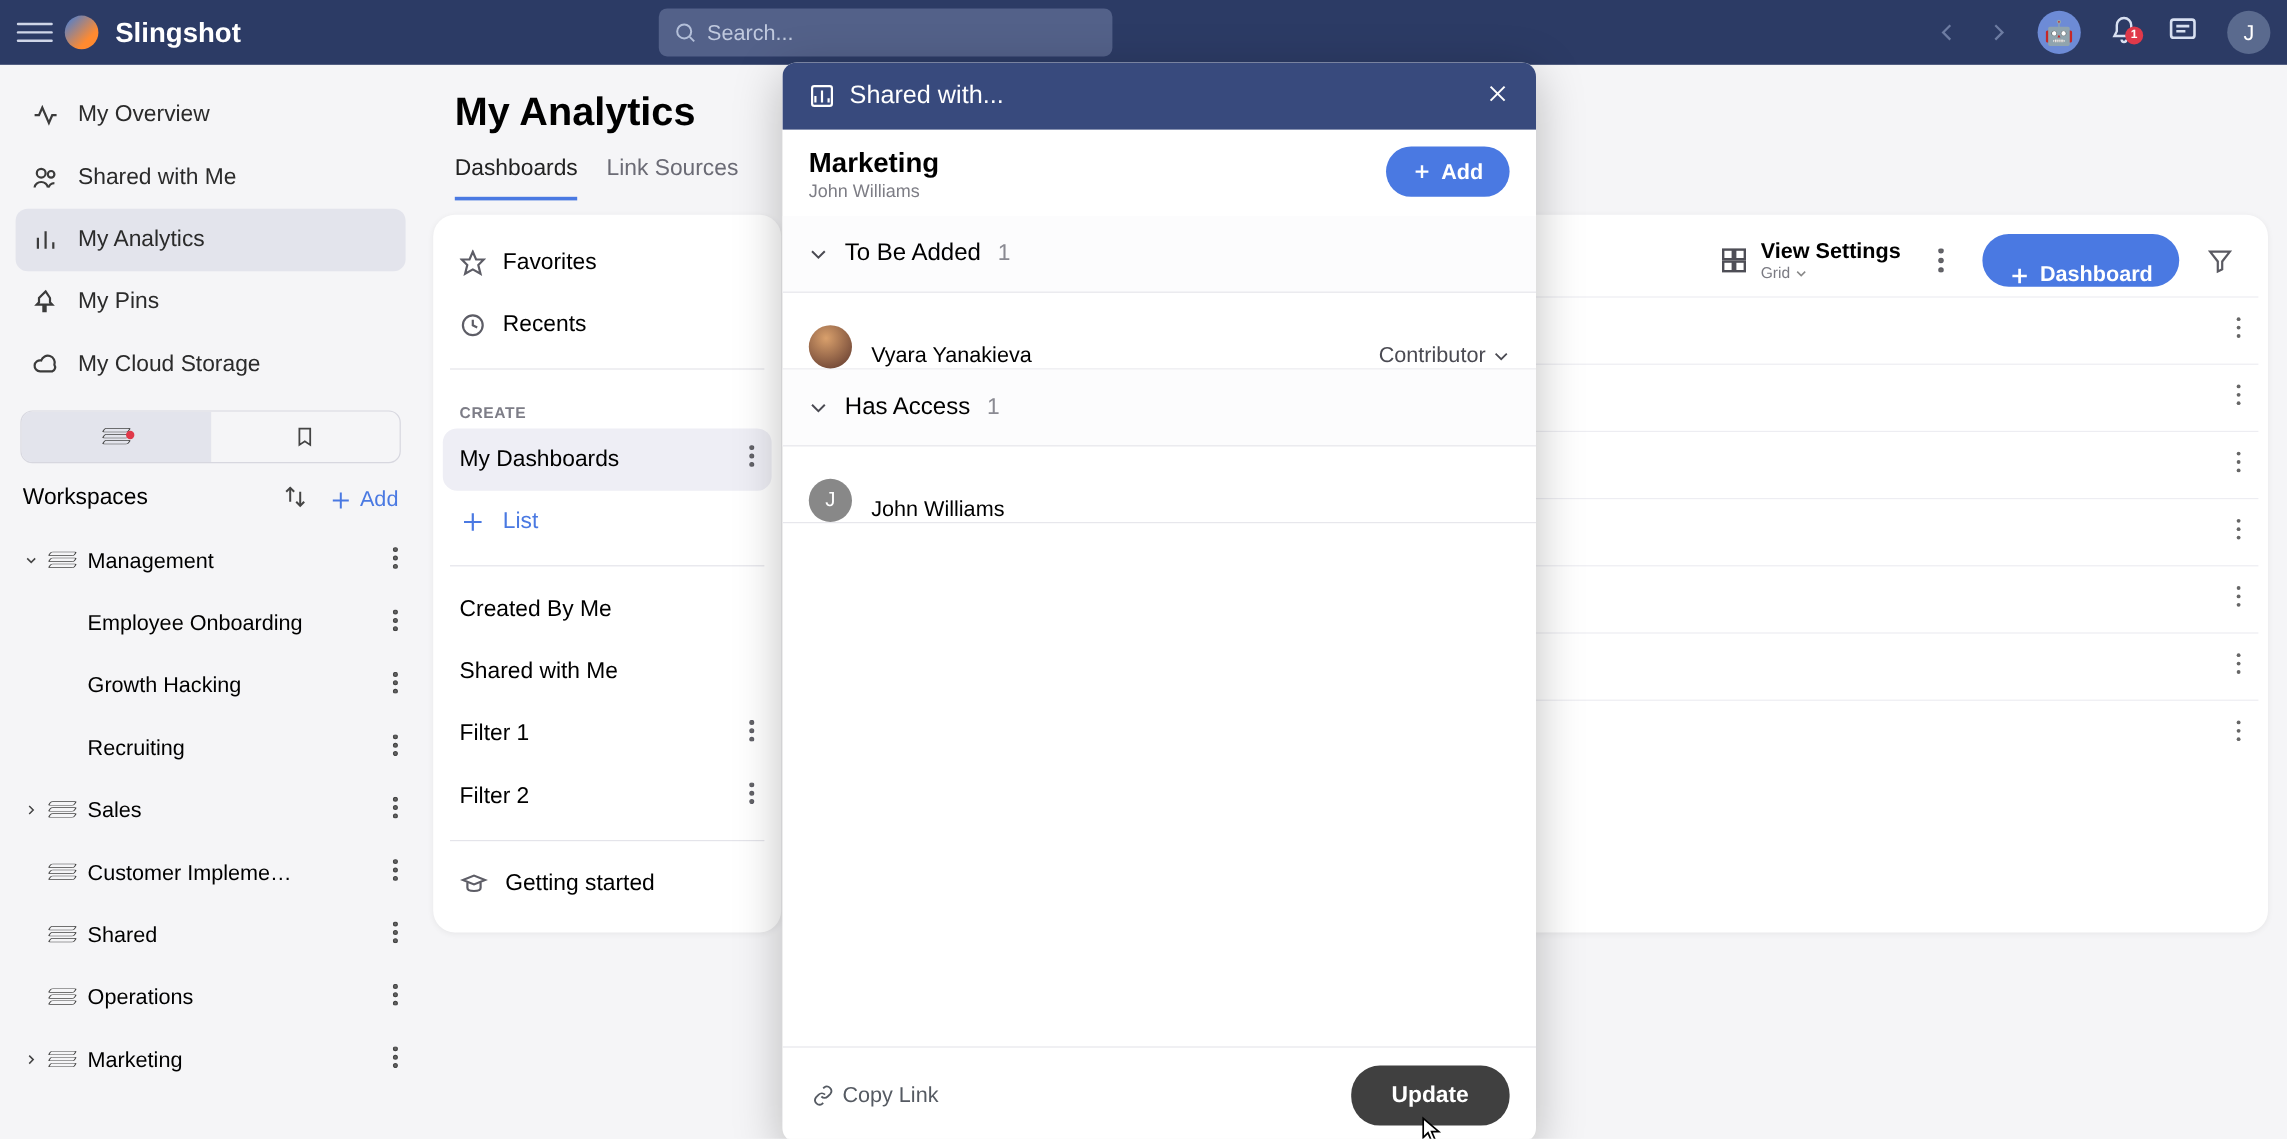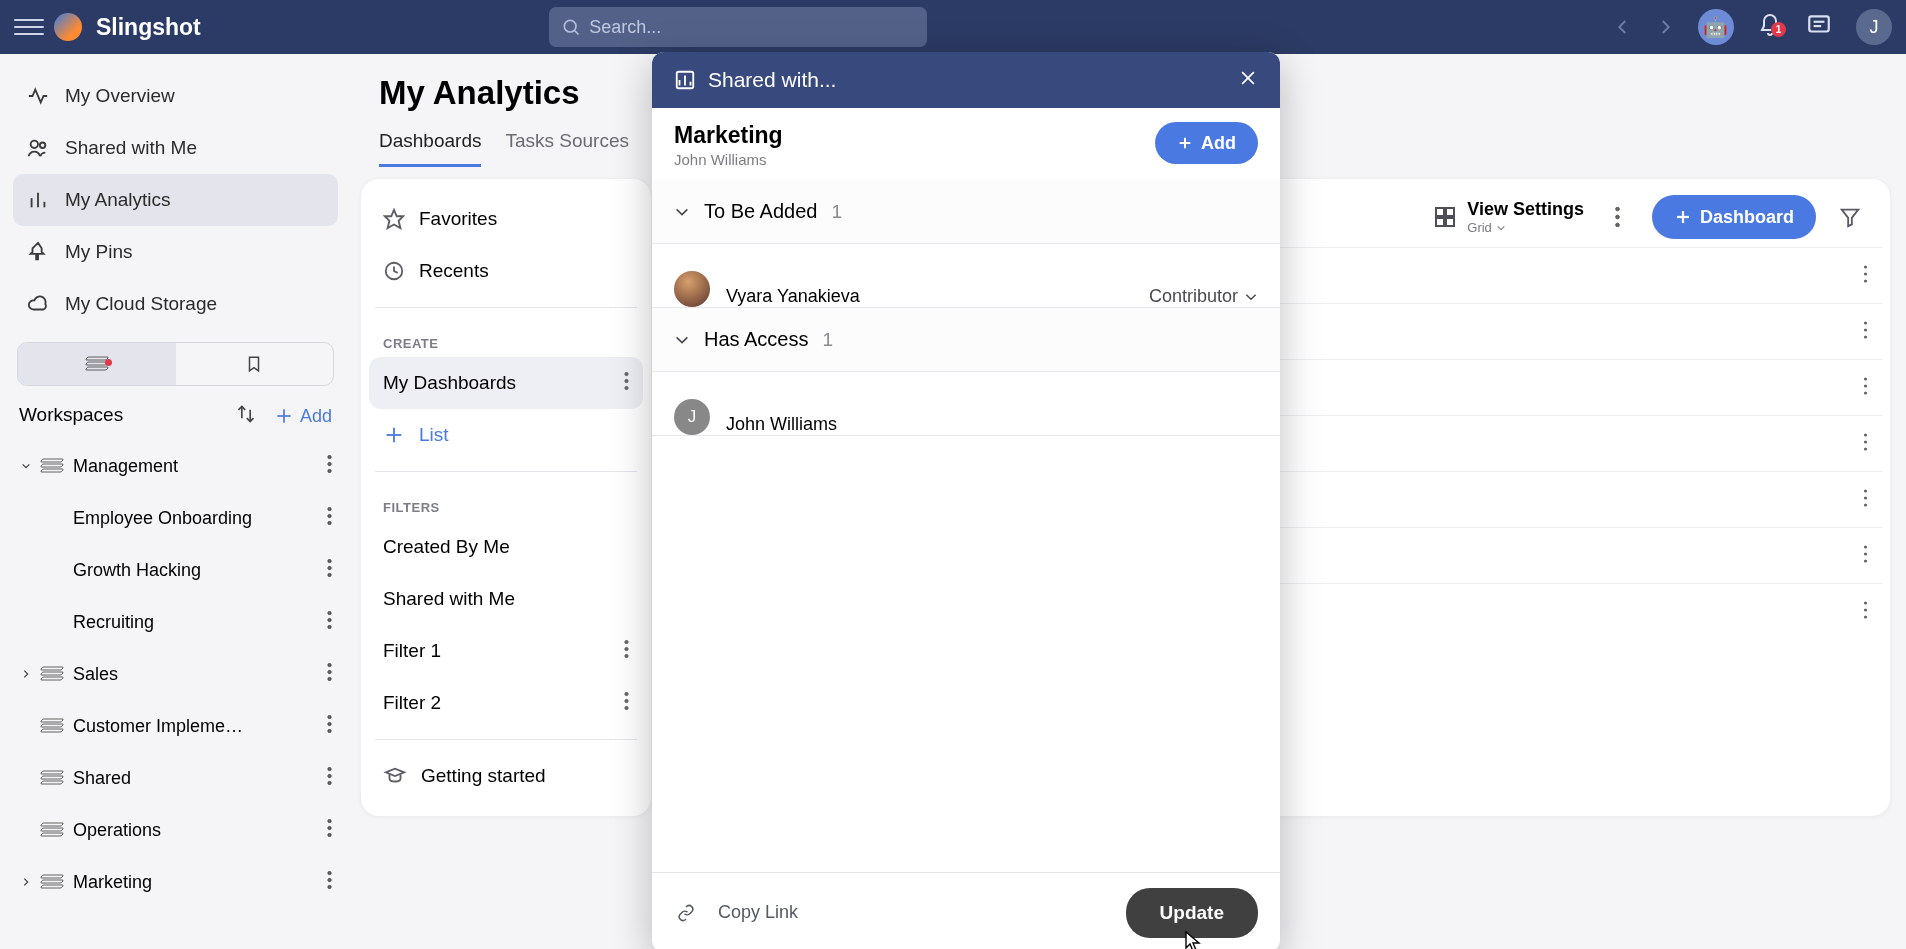--- a/index.html
+++ b/index.html
@@ -58,21 +58,21 @@
 .pl-divider{height:1px;background:#e4e4ea;margin:10px 6px}
 .pl-add{color:#4a79e2}
 .pl-add svg{stroke:#4a79e2}
 .panel-right{flex:1;background:#fff;border-radius:18px;padding:10px 8px;box-shadow:0 1px 5px rgba(0,0,0,.06);min-width:0}
 .pr-head{display:flex;align-items:center;padding:6px 12px 8px 16px;gap:14px}
 .pr-spacer{flex:1}
 .view-set{display:flex;align-items:center;gap:10px;cursor:pointer}
 .view-set svg{stroke:#4e4e56}
 .vs-label{font-size:18px;font-weight:600}
 .vs-sub{font-size:13px;color:#7b7b83;display:flex;align-items:center;gap:4px}
-.dash-btn{background:#4a79e2;color:#fff;border:none;border-radius:22px;height:44px;padding:0 22px;font-size:18px;font-weight:600;display:flex;align-items:center;gap:8px;cursor:pointer}
+.dash-btn{background:#4a79e2;color:#fff;border:none;border-radius:22px;height:44px;padding:0 22px;font-size:18px;font-weight:600;display:flex;align-items:flex-end;gap:8px;cursor:pointer}
 .dash-btn svg{stroke:#fff}
 .icon-btn{width:40px;height:40px;display:flex;align-items:center;justify-content:center;border-radius:8px;cursor:pointer}
 .icon-btn svg{stroke:#5a5a62}
 .pr-row{height:56px;display:flex;align-items:center;padding:0 14px;border-top:1px solid #ededf2}
 .pr-row:first-of-type{border-top:none}
 .pr-row .more{margin-left:auto}
 .modal{position:absolute;left:652px;top:52px;width:628px;height:900px;background:#fff;border-radius:12px;box-shadow:0 10px 40px rgba(0,0,0,.25);display:flex;flex-direction:column;overflow:hidden}
 .modal-head{height:56px;background:#384a7d;color:#fff;display:flex;align-items:center;padding:0 22px;gap:12px}
 .modal-head svg{stroke:#fff}
 .modal-title{font-size:21px;font-weight:500}
@@ -87,21 +87,21 @@
 .group-head svg{stroke:#4a4a52}
 .group-title{font-size:20px;font-weight:500}
 .group-count{color:#8a8a92;font-size:19px}
 .member-row{height:64px;display:flex;align-items:flex-end;padding:0 22px;gap:16px;border-bottom:1px solid #e7e7ec}
 .m-avatar{width:36px;height:36px;border-radius:50%;background:#888;display:flex;align-items:center;justify-content:center;color:#fff;font-size:17px}
 .m-avatar.photo{background:radial-gradient(circle at 40% 30%,#d9a06c,#5b342b)}
 .m-name{font-size:18px}
 .m-role{margin-left:auto;display:flex;align-items:center;gap:6px;color:#4a4a52;font-size:18px;cursor:pointer}
 .m-role svg{stroke:#4a4a52}
 .modal-footer{height:80px;display:flex;align-items:center;padding:0 22px;gap:18px;border-top:1px solid #e7e7ec}
-.copy-link{display:flex;align-items:center;gap:20px;color:#555a62;font-size:18px;cursor:pointer}
+.copy-link{display:flex;align-items:center;gap:4px;color:#555a62;font-size:18px;cursor:pointer}
 .copy-link svg{stroke:#555a62}
 .update-btn{margin-left:auto;background:#404040;color:#fff;border:none;border-radius:24px;height:50px;padding:0 34px;font-size:19px;font-weight:600;cursor:pointer}
 .cursor{position:absolute;left:1184px;top:930px;pointer-events:none}
 .layers-icon{position:relative;width:22px;height:18px}
 .layers-icon span{position:absolute;left:0;width:100%;height:7px;border:1.5px solid #444;border-radius:2px;transform:skewX(-35deg) scaleY(.5)}
 .layers-icon span:nth-child(1){top:0}
 .layers-icon span:nth-child(2){top:5px}
 .layers-icon span:nth-child(3){top:10px}
 .red-dot{position:absolute;right:-4px;top:4px;width:7px;height:7px;border-radius:50%;background:#e0394a}
 .ellip{white-space:nowrap;overflow:hidden;text-overflow:ellipsis;max-width:180px}
@@ -350,21 +350,21 @@
     </div>
   </div>
 
   <div class="main-area">
     <div class="content-wrap">
       <div class="page-title-row">
         <h1 class="page-title">My Analytics</h1>
       </div>
       <div class="tabbar">
         <div class="tab active">Dashboards</div>
-        <div class="tab">Tasks Sources</div>
+        <div class="tab">Link Sources</div>
       </div>
 
       <div class="content-row">
 
         <div class="panel-left">
           <div class="pl-item">
             <svg width="22" height="22" viewBox="0 0 24 24" stroke-width="2">
                 <polygon points="12 2 15 9 22 9 17 14 19 22 12 18 5 22 7 14 2 9 9 9"></polygon>
               </svg>
             <span>Favorites</span>
@@ -387,21 +387,20 @@
                 </svg></span>
           </div>
           <div class="pl-item pl-add">
             <svg width="22" height="22" viewBox="0 0 24 24" stroke-width="2">
                 <line x1="12" y1="4" x2="12" y2="20"></line>
                 <line x1="4" y1="12" x2="20" y2="12"></line>
               </svg>
             <span>List</span>
           </div>
           <div class="pl-divider"></div>
-          <div class="pl-group-label">FILTERS</div>
           <div class="pl-item">
               <span>Created By Me</span>
             </div>
           <div class="pl-item">
               <span>Shared with Me</span>
             </div>
           <div class="pl-item">
             <span>Filter 1</span>
             <span class="more"><svg width="5" height="18" viewBox="0 0 5 18">
                   <circle cx="2.5" cy="2" r="1.6" fill="#666"></circle>

